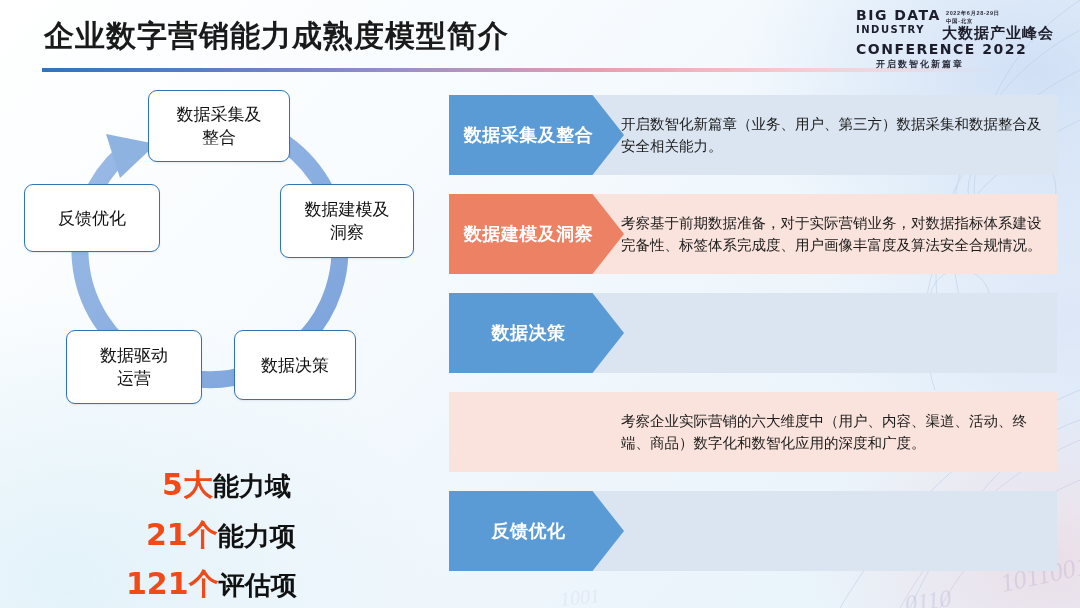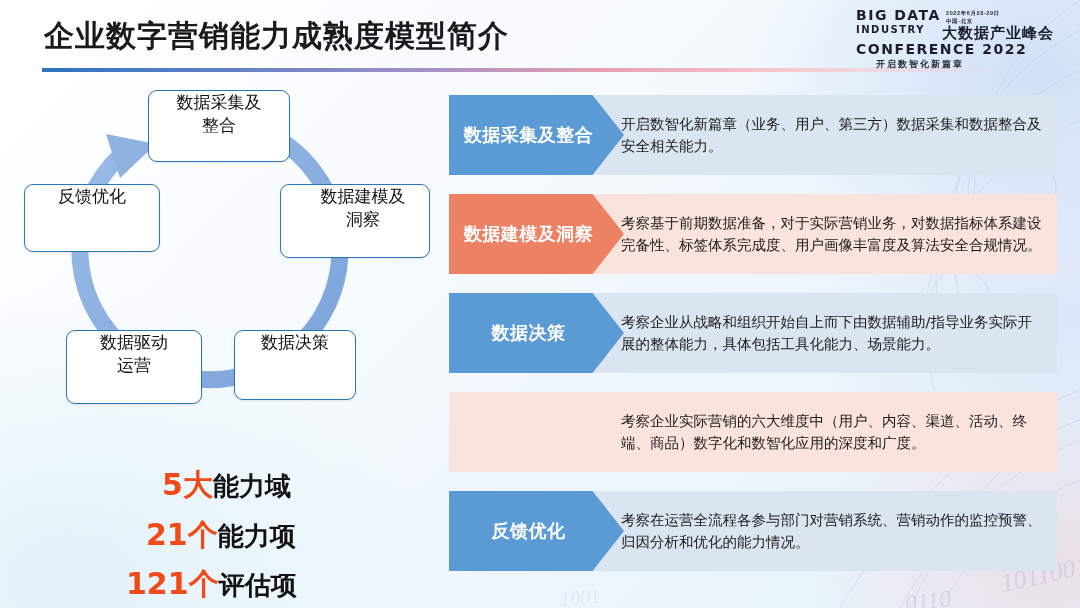--- a/index.html
+++ b/index.html
@@ -57,21 +57,21 @@
   }
   .logo-sub{
     position:absolute;left:22px;top:52px;font-size:9px;color:#2b2b3a;
     letter-spacing:2px;font-weight:bold;
   }
 
   
   .cycle{position:absolute;left:10px;top:82px;width:410px;height:340px;}
   .cbox{
     position:absolute;background:#ffffff;border:1.6px solid #2e75b6;border-radius:9px;
-    display:flex;align-items:flex-start;justify-content:center;text-align:center;
+    display:flex;align-items:center;justify-content:center;text-align:center;
     font-size:17px;color:#111;line-height:1.35;
     box-shadow:0 1px 2px rgba(40,70,120,.10);
     font-family:"DejaVu Sans","Liberation Sans",sans-serif;
   }
   #cbox-0{left:138px;top:8px;width:140px;height:70px;}
   #cbox-1{left:270px;top:102px;width:132px;height:72px;}
   #cbox-2{left:224px;top:248px;width:120px;height:68px;}
   #cbox-3{left:56px;top:248px;width:134px;height:72px;}
   #cbox-4{left:14px;top:102px;width:134px;height:66px;}
 
@@ -165,21 +165,21 @@
       <path d="M 208 38
                A 130 130 0 1 1 112 72" fill="none" stroke="url(#ringgrad)" stroke-width="17" stroke-linecap="butt"></path>
       <polygon points="96,52 146,62 110,96" fill="#8fb3e0"></polygon>
     </svg>
 
     <div class="cbox" id="cbox-0" style="border-color: rgb(46, 117, 182);">
       <span>
         <span>数据采集及</span><br><span>整合</span>
       </span>
     </div>
-    <div class="cbox" id="cbox-1" style="border-color: rgb(46, 117, 182); padding-left: 16px;">
+    <div class="cbox" id="cbox-1" style="border-color: rgb(46, 117, 182);">
       <span>
         <span>数据建模及</span><br><span>洞察</span>
       </span>
     </div>
     <div class="cbox" id="cbox-2" style="border-color: rgb(46, 117, 182);">
       <span>数据决策</span>
     </div>
     <div class="cbox" id="cbox-3" style="border-color: rgb(46, 117, 182);">
       <span>
         <span>数据驱动</span><br><span>运营</span>
@@ -218,30 +218,28 @@
         <span>数据建模及洞察</span>
       </div>
       <div class="row-desc">考察基于前期数据准备，对于实际营销业务，对数据指标体系建设完备性、标签体系完成度、用户画像丰富度及算法安全合规情况。</div>
     </div>
 
     <div class="row">
       <div class="row-body" id="rowbg-2" style="background: rgb(219, 229, 241);"></div>
       <div class="chev" id="chev-2" style="background: rgb(91, 155, 213);">
         <span>数据决策</span>
       </div>
-      <div class="row-desc">考察企业从战略和组织开始自上而下由数据辅助/指导业务实际开展的整体能力，具体包括工具化能力、场景能力。</div>
     </div>
 
     <div class="row">
       <div class="row-body" id="rowbg-3" style="background: rgb(250, 227, 220);"></div>
       <div class="row-desc">考察企业实际营销的六大维度中（用户、内容、渠道、活动、终端、商品）数字化和数智化应用的深度和广度。</div>
     </div>
 
     <div class="row">
       <div class="row-body" id="rowbg-4" style="background: rgb(219, 229, 241);"></div>
       <div class="chev" id="chev-4" style="background: rgb(91, 155, 213);">
         <span>反馈优化</span>
       </div>
-      <div class="row-desc">考察在运营全流程各参与部门对营销系统、营销动作的监控预警、归因分析和优化的能力情况。</div>
     </div>
 
   </div>
 </div>
 
 </body></html>

